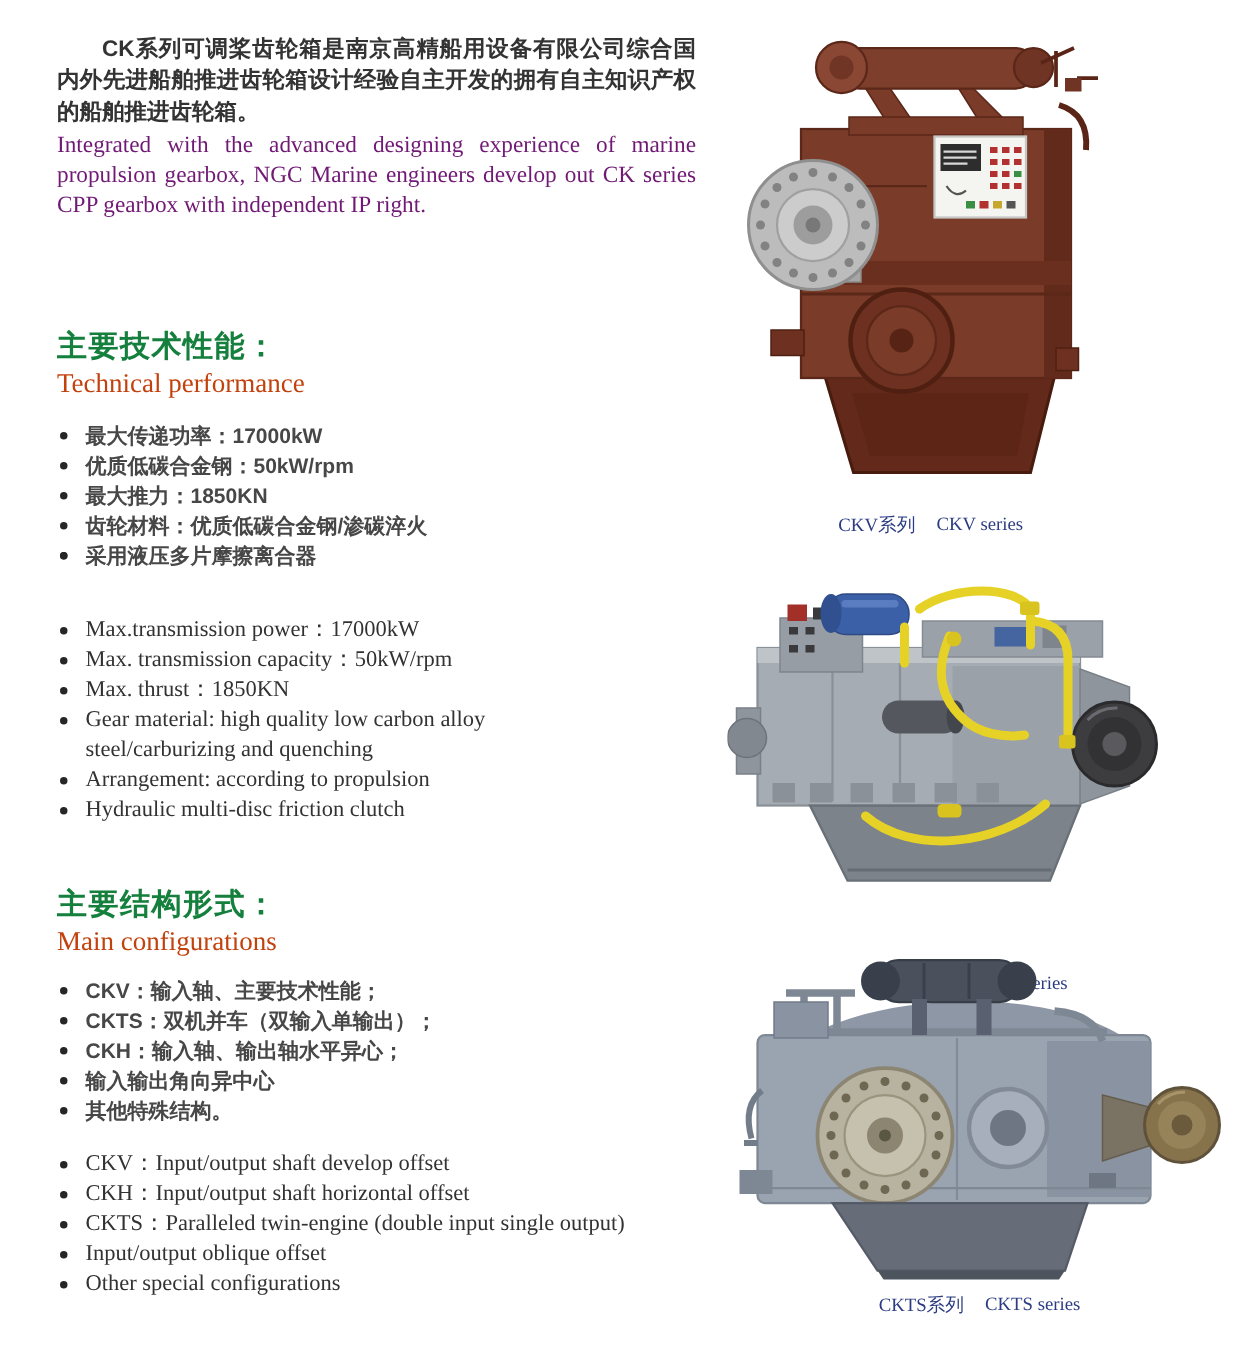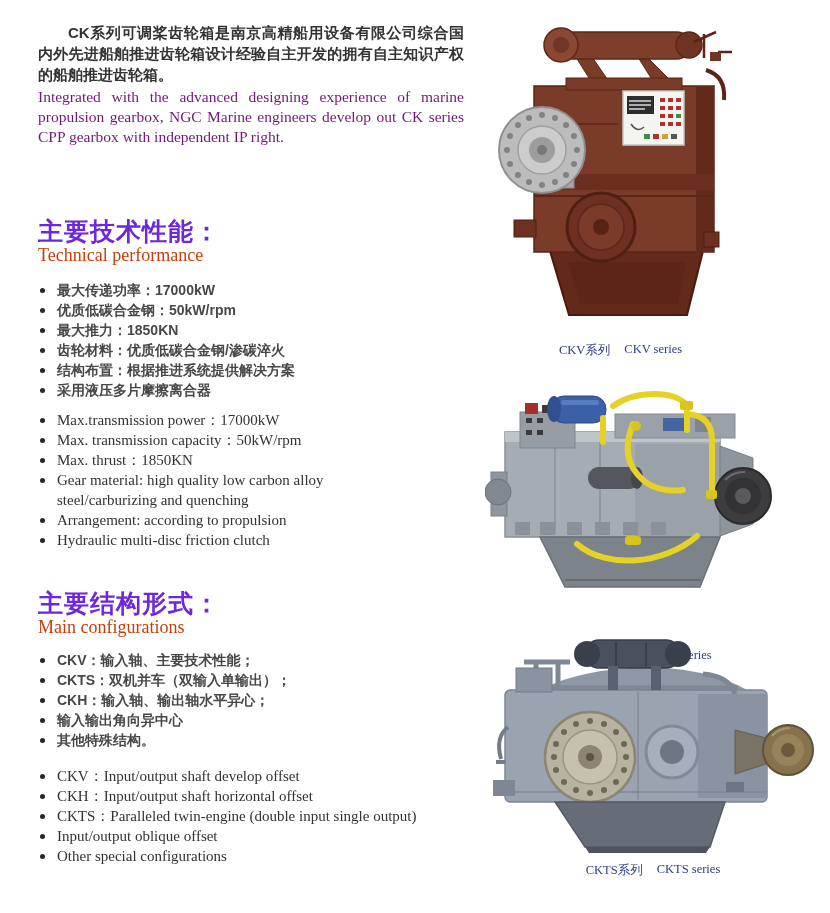--- a/index.html
+++ b/index.html
@@ -13,21 +13,21 @@
   .intro{top:0;width:426px;}
   .intro-zh{
     margin:0;font-size:15px;line-height:21px;font-weight:600;color:#333333;
     text-align:justify;text-indent:2em;font-family:"Liberation Sans",sans-serif;
   }
   .intro-en{
     margin:2px 0 0 0;font-size:15.5px;line-height:20px;color:#701a75;
     text-align:justify;font-family:"Liberation Serif",serif;
   }
   .sec-head .h-zh{
-    margin:0;font-size:25px;line-height:27px;font-weight:800;color:#6d28d9;
+    margin:0;font-size:20px;line-height:27px;font-weight:800;color:#15803d;
     letter-spacing:1px;font-family:Liberation Serif, serif;
   }
   .sec-head .h-en{
     margin:1px 0 0 0;font-size:18px;line-height:19px;color:#c2410c;
     font-family:"Liberation Serif",serif;
   }
   .sec1-head{top:196px;}
   .sec1-zh{top:258px;width:420px;}
   .sec1-en{top:388px;width:334px;}
   .sec2-head{top:568px;}
@@ -86,21 +86,21 @@
 
         <li>
           <span class="dot"></span><span>最大推力：1850KN</span>
         </li>
 
         <li>
           <span class="dot"></span><span>齿轮材料：优质低碳合金钢/渗碳淬火</span>
         </li>
 
         <li>
-          <span class="dot"></span><span>结构布置：根据推进系统提供解决方案</span>
+          <span class="dot"></span>
         </li>
 
         <li>
           <span class="dot"></span><span>采用液压多片摩擦离合器</span>
         </li>
       </ul>
 
     <ul class="block bullets en sec1-en">
 
         <li>

